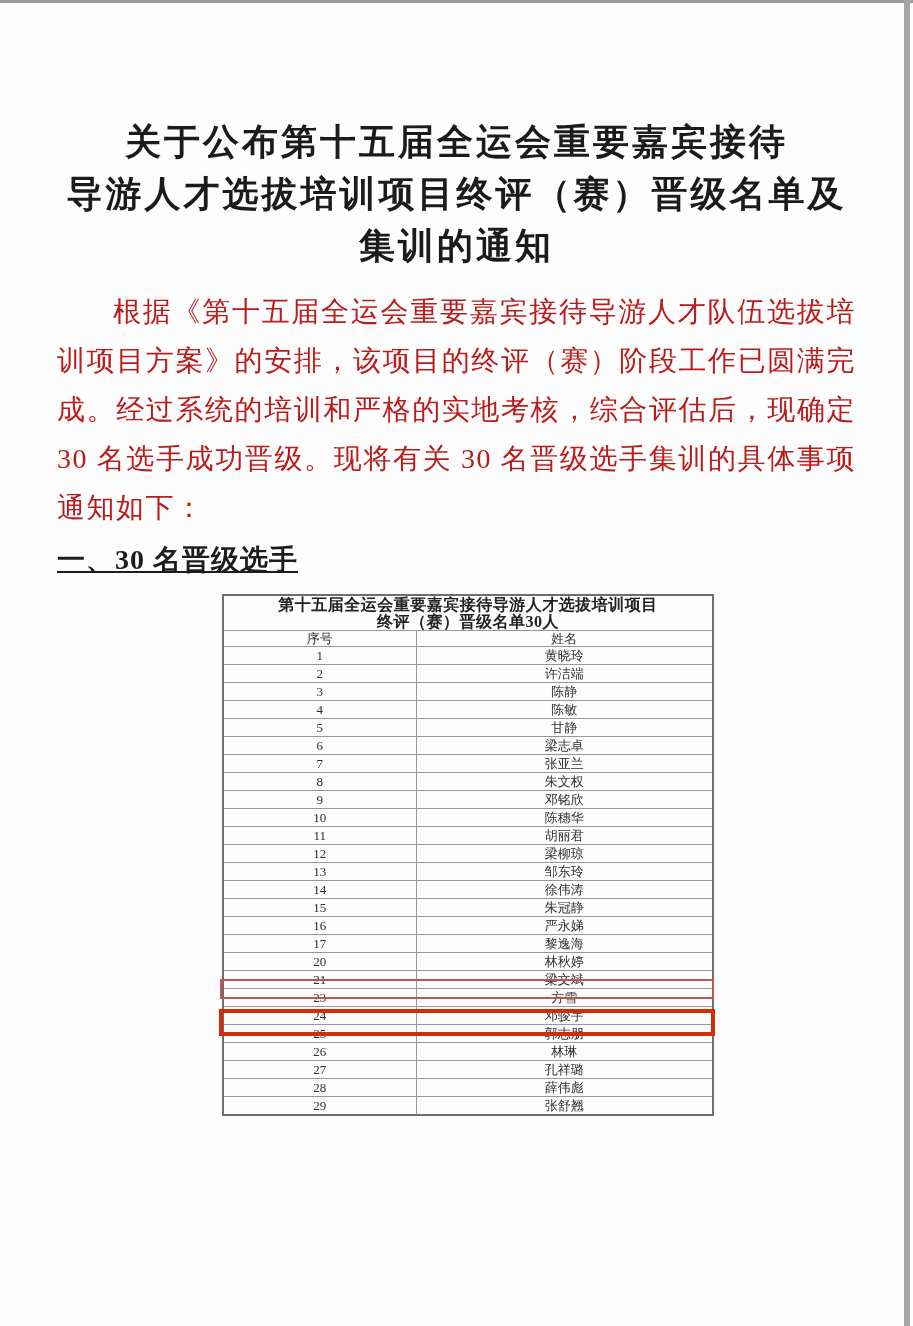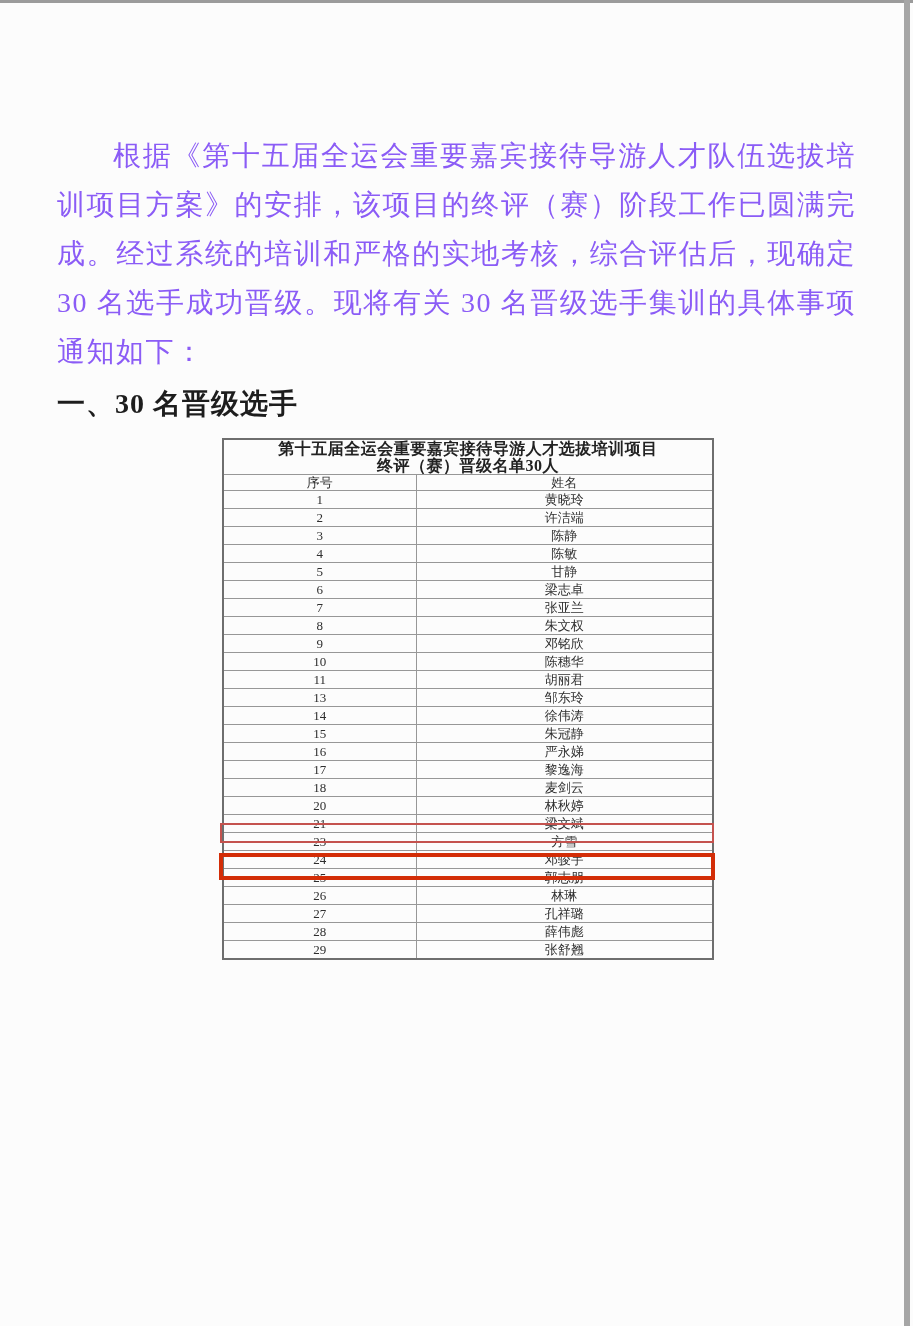--- a/index.html
+++ b/index.html
@@ -19,27 +19,27 @@
     padding:116px 57px 0 57px;box-sizing:border-box;
     color:#2e2e2e;
   }
   .doc-title{
     text-align:center;
     font-size:36px;font-weight:bold;color:#1b1b1b;
     line-height:52px;letter-spacing:3px;
   }
   .para{
     font-size:28px;line-height:49px;letter-spacing:1.5px;
-    text-align:justify;text-indent:2em;color:#8b5cf6;
+    text-align:justify;text-indent:2em;color:#b91c1c;
     margin:0;
   }
   .para1{margin-top:15px;}
   .sec-heading{
     font-size:28px;font-weight:bold;color:#1d1d1d;
-    line-height:44px;letter-spacing:1px;margin-top:6px;
+    line-height:44px;letter-spacing:1px;margin-top:6px;text-decoration:underline;
   }
   .para2{margin-top:4px;}
 
   .table-wrap{
     position:relative;
     width:490px;margin-left:165px;margin-top:12px;
   }
   table.roster{
     border-collapse:collapse;table-layout:fixed;width:490px;
     font-size:13px;color:#2e2e2e;border-radius:25px;
@@ -60,20 +60,25 @@
   .hl-21{left:-3px;top:415px;width:496px;height:27px;border:4px solid #d32d07;}
 </style>
 </head>
 <body>
 
 <div class="edge-top"></div>
 <div class="edge-right"></div>
 
 <div class="doc">
 
+  <div class="doc-title">
+    <div>关于公布第十五届全运会重要嘉宾接待</div>
+    <div>导游人才选拔培训项目终评（赛）晋级名单及</div>
+    <div>集训的通知</div>
+  </div>
 
   <p class="para para1">根据《第十五届全运会重要嘉宾接待导游人才队伍选拔培训项目方案》的安排，该项目的终评（赛）阶段工作已圆满完成。经过系统的培训和严格的实地考核，综合评估后，现确定 30 名选手成功晋级。现将有关 30 名晋级选手集训的具体事项通知如下：</p>
 
   <div class="sec-heading">一、30 名晋级选手</div>
 
 
   <div class="table-wrap">
     <table class="roster">
       <colgroup>
           <col class="c-no">
@@ -141,20 +146,24 @@
           <tr>
             <td>10</td>
             <td>陈穗华</td>
           </tr>
 
           <tr>
             <td>11</td>
             <td>胡丽君</td>
           </tr>
 
+          <tr>
+            <td>12</td>
+            <td>梁柳琼</td>
+          </tr>
 
           <tr>
             <td>13</td>
             <td>邹东玲</td>
           </tr>
 
           <tr>
             <td>14</td>
             <td>徐伟涛</td>
           </tr>
@@ -167,24 +176,20 @@
           <tr>
             <td>16</td>
             <td>严永娣</td>
           </tr>
 
           <tr>
             <td>17</td>
             <td>黎逸海</td>
           </tr>
 
-          <tr>
-            <td>18</td>
-            <td>麦剑云</td>
-          </tr>
 
 
           <tr>
             <td>20</td>
             <td>林秋婷</td>
           </tr>
 
           <tr>
             <td>21</td>
             <td>梁文斌</td>

